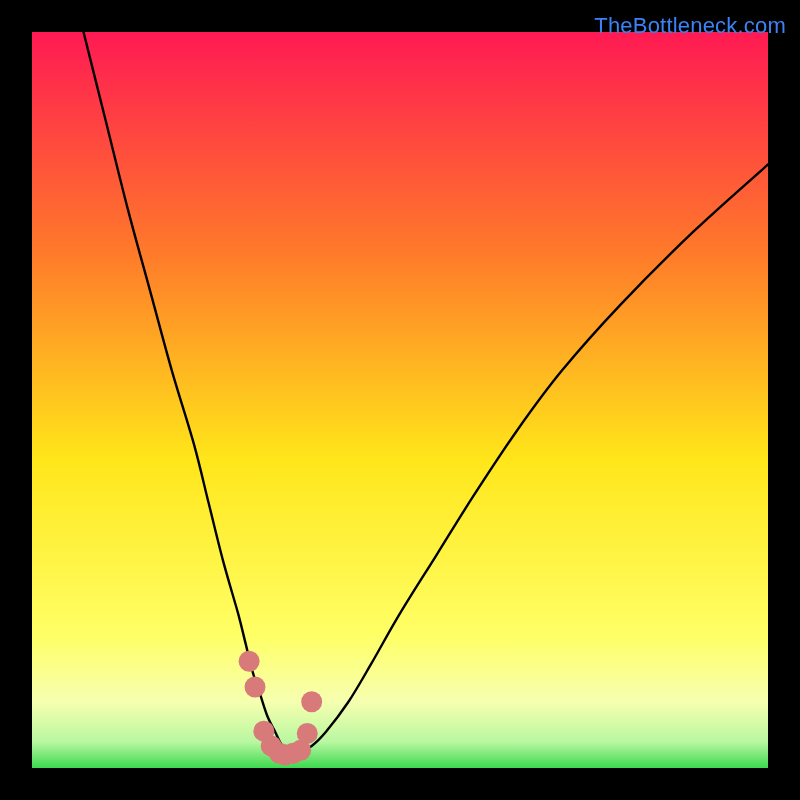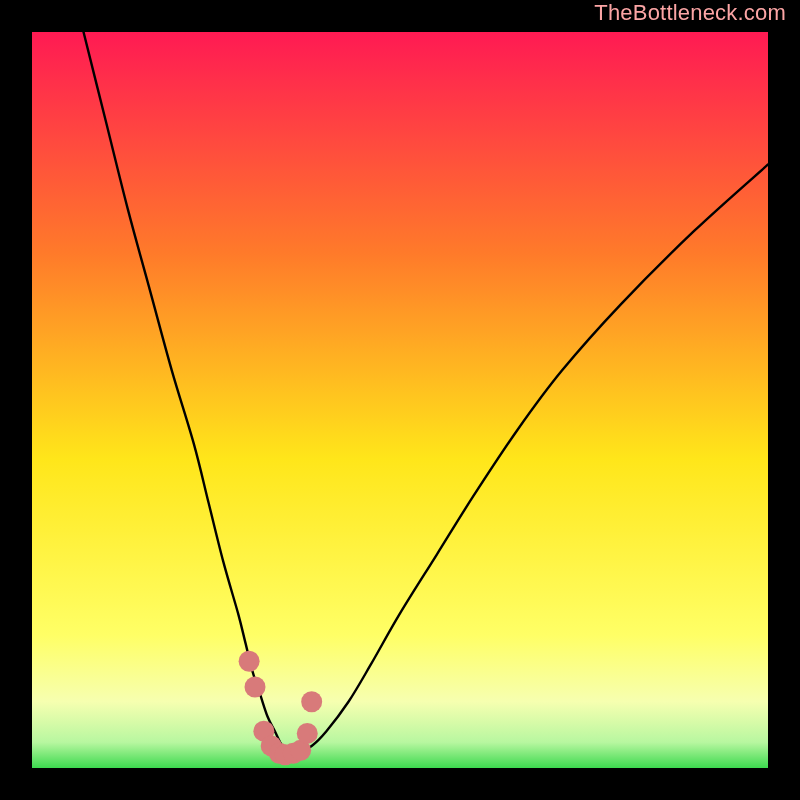--- a/index.html
+++ b/index.html
@@ -19,23 +19,23 @@
   .plot-area {
     position: absolute;
     left: 32px;
     top: 32px;
     width: 736px;
     height: 736px;
     overflow: hidden;
   }
   .watermark {
     position: absolute;
-    top: 0;
+    top: 13px;
     right: 14px;
-    color: #fca5a5;
+    color: #3b82f6;
     font-size: 22px;
     font-weight: 500;
     letter-spacing: 0.2px;
     text-align: right;
     z-index: 10;
   }
   svg {
     display: block;
     position: absolute;
     left: 0;

